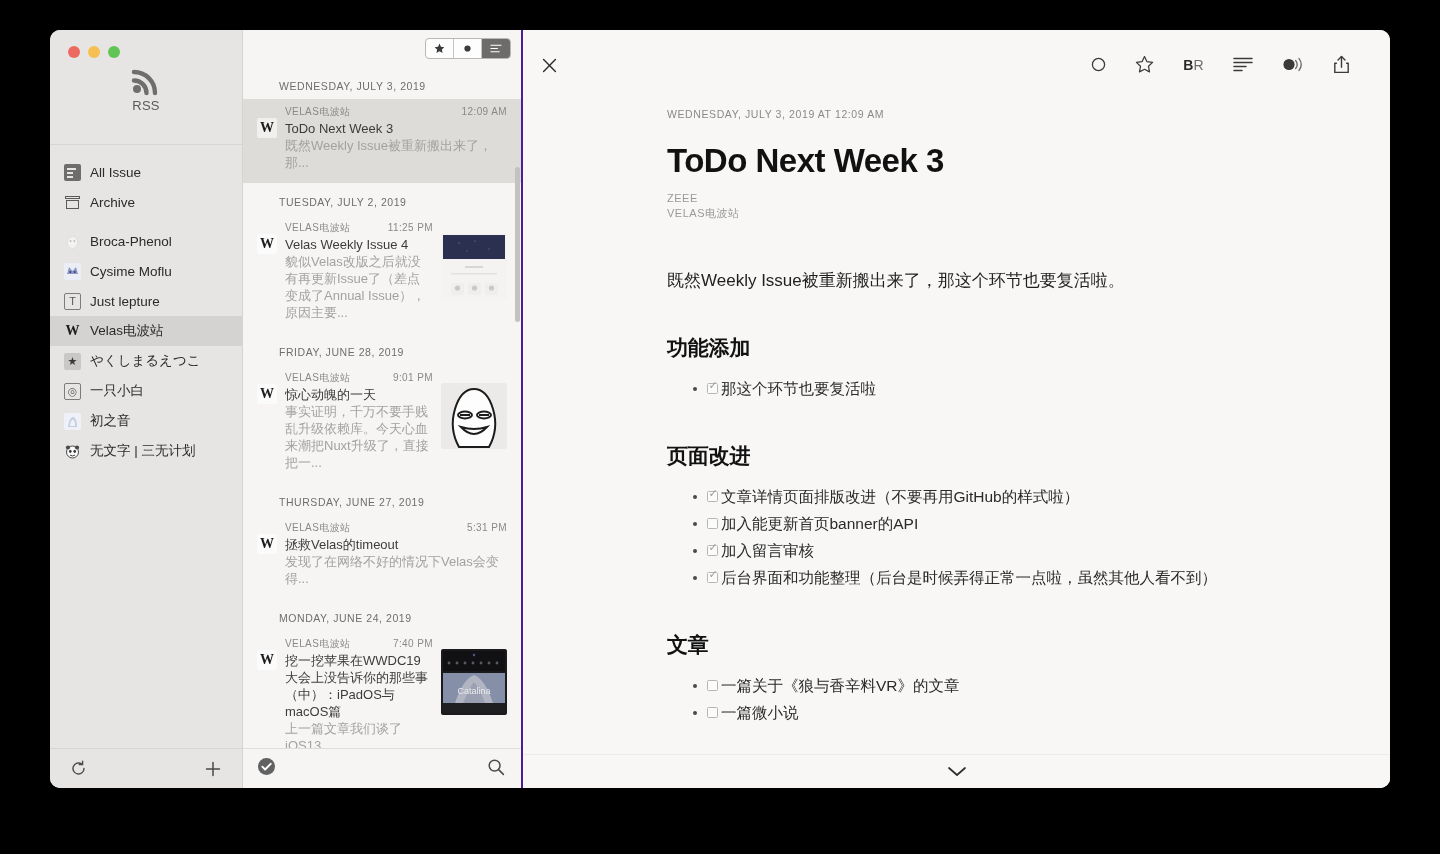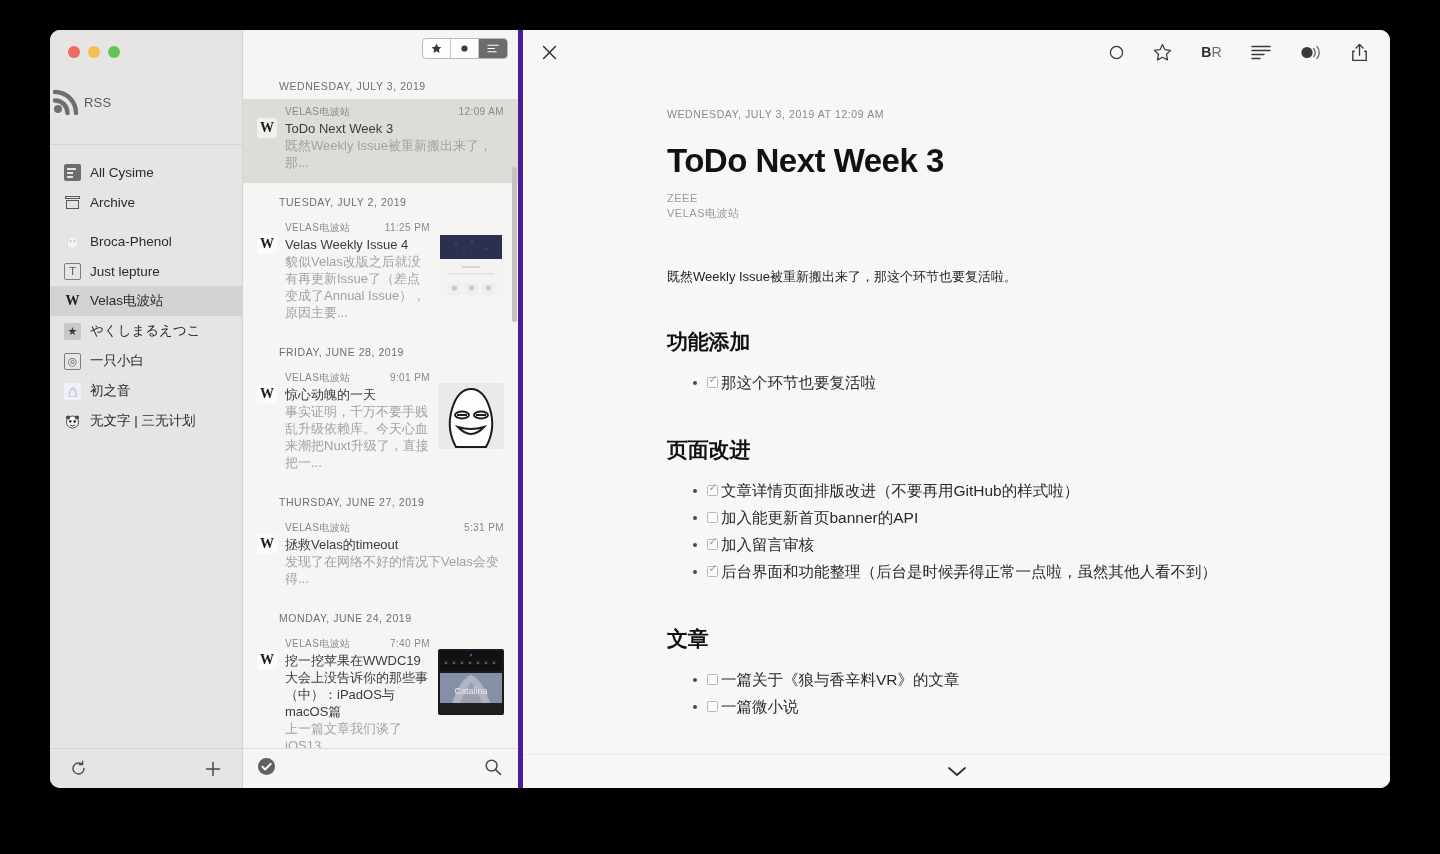--- a/index.html
+++ b/index.html
@@ -33,21 +33,21 @@
     padding: 16px 0 0 18px;
     height: 34px;
   }
   .tl { width: 12px; height: 12px; border-radius: 50%; }
   .tl.red { background: #ec6a5f; }
   .tl.yellow { background: #f5c04f; }
   .tl.green { background: #61c454; }
 
   #brand {
     height: 72px;
-    display: flex; flex-direction: row;
+    display: flex; flex-direction: column;
     align-items: center; justify-content: flex-start;
     padding-top: 2px;
   }
   #brand .rss-glyph { width: 34px; height: 30px; }
   #brand .rss-label {
     font-size: 13px; color: #5a5a5a; letter-spacing: .2px;
     margin-top: 2px; font-weight: 400;
   }
   .sb-divider { height: 1px; background: #d6d5d4; margin: 8px 0 0 0; }
 
@@ -86,21 +86,21 @@
     color: #4a4a4a;
   }
   #sb-toolbar .tb-btn { cursor: default; display:flex; align-items:center; }
 
   
   #list-pane {
     width: 280px; flex: 0 0 280px;
     height: 100%;
     background: #f6f5f4;
     display: flex; flex-direction: column;
-    border-right: 5px solid #4c1d95;
+    border-right: 2px solid #4c1d95;
     position: relative;
   }
   #list-header {
     height: 37px; flex: 0 0 37px;
     display: flex; align-items: center; justify-content: flex-end;
     padding-right: 10px;
     background: #f6f5f4;
   }
   .segmented {
     display: flex; height: 21px;
@@ -171,23 +171,23 @@
 
   
   #reader {
     flex: 1 1 auto; height: 100%;
     background: #f8f7f6;
     display: flex; flex-direction: column;
     position: relative;
   }
   #reader-toolbar {
     height: 44px; flex: 0 0 44px;
-    display: flex; align-items: center;
+    display: flex; align-items: flex-end;
     justify-content: space-between;
-    padding: 0 22px 0 18px;
+    padding: 0 40px 0 18px;
     color: #3b3a39;
   }
   #reader-toolbar .rt-right {
     display: flex; align-items: center; gap: 29px;
   }
   .rt-btn { display:flex; align-items:center; justify-content:center; }
   #reader-body {
     flex: 1 1 auto; overflow: hidden;
     padding: 34px 90px 0 144px;
   }
@@ -198,21 +198,21 @@
   }
   .art-title {
     font-size: 33px; font-weight: 700; color: #111111;
     letter-spacing: -0.5px; line-height: 1.12;
     margin-bottom: 11px;
   }
   .art-author { font-size: 11px; letter-spacing:.5px; color:#9a9998; line-height:15px; }
   .art-feed   { font-size: 11px; letter-spacing:.5px; color:#9a9998; line-height:15px; }
   .art-lede {
     margin-top: 46px;
-    font-size: 13px; color: #1f1f1f; line-height: 1.6;
+    font-size: 17px; color: #1f1f1f; line-height: 1.6;
   }
   h2.sec {
     font-size: 21px; font-weight: 700; color: #111111;
     margin: 40px 0 14px 0; letter-spacing: -0.2px;
   }
   ul.todo { list-style: none; margin: 0 0 0 26px; }
   ul.todo li {
     position: relative;
     padding-left: 28px;
     font-size: 15.5px; color: #2a2a2a; line-height: 26px;
@@ -268,40 +268,51 @@
           <path d="M4 6a21 21 0 0 1 21 21" stroke="#6f6e6d" stroke-width="4.4" fill="none" stroke-linecap="round"></path>
         </svg>
       </span>
       <span class="rss-label">RSS</span>
     </div>
     <div class="sb-divider"></div>
 
     <div id="sb-list">
       <div class="sb-item">
         <span class="favicon fav-allitems"></span>
-        <span>All Cysime</span>
+        <span>All Issue</span>
       </div>
       <div class="sb-item">
         <span class="favicon fav-archive"></span>
         <span>Archive</span>
       </div>
 
       <div class="sb-gap"></div>
 
       <div class="sb-item">
         <span class="favicon">
           <svg width="17" height="17" viewBox="0 0 17 17">
             <ellipse cx="8.5" cy="9.5" rx="5.2" ry="6" fill="#f3f2f2" stroke="#dcdbda" stroke-width="0.8"></ellipse>
             <circle cx="6.6" cy="8" r="0.9" fill="#b9b8b7"></circle>
               <circle cx="10.4" cy="8" r="0.9" fill="#b9b8b7"></circle>
           </svg>
         </span>
         <span>Broca-Phenol</span>
       </div>
 
+      <div class="sb-item">
+        <span class="favicon">
+          <svg width="17" height="17" viewBox="0 0 17 17">
+            <rect width="17" height="17" fill="#eceef6"></rect>
+            <path d="M3 11 L5 4 L8.5 8 L12 4 L14 11 Z" fill="#8f98c9"></path>
+            <circle cx="6.3" cy="9" r="1.1" fill="#3c4470"></circle>
+              <circle cx="10.7" cy="9" r="1.1" fill="#3c4470"></circle>
+          </svg>
+        </span>
+        <span>Cysime Moflu</span>
+      </div>
 
       <div class="sb-item">
         <span class="favicon fav-round">T</span>
         <span>Just lepture</span>
       </div>
 
       <div class="sb-item selected">
         <span class="favicon">
           <span style="font-family:'Liberation Serif',serif;font-size:14px;font-weight:700;color:#1c1c1c;">W</span>
         </span>

